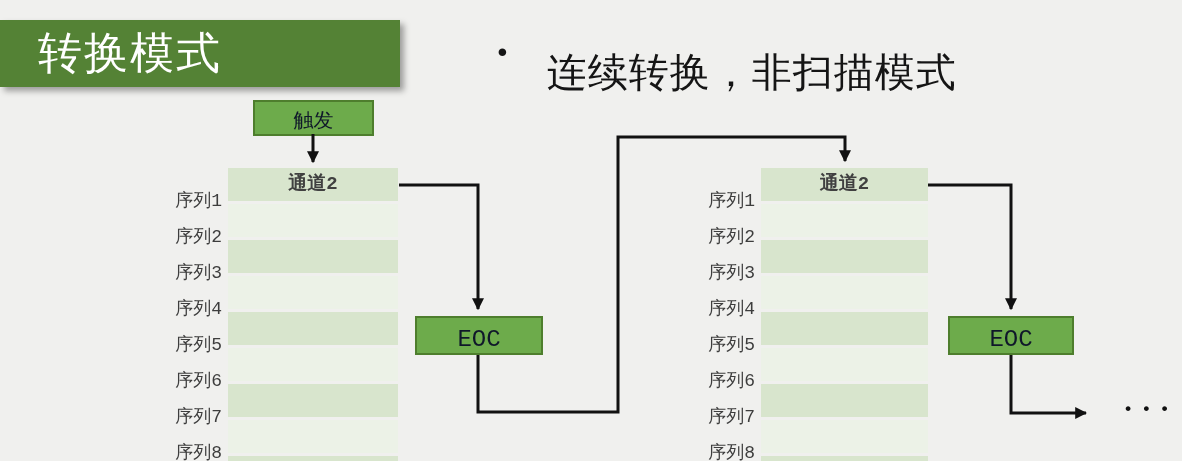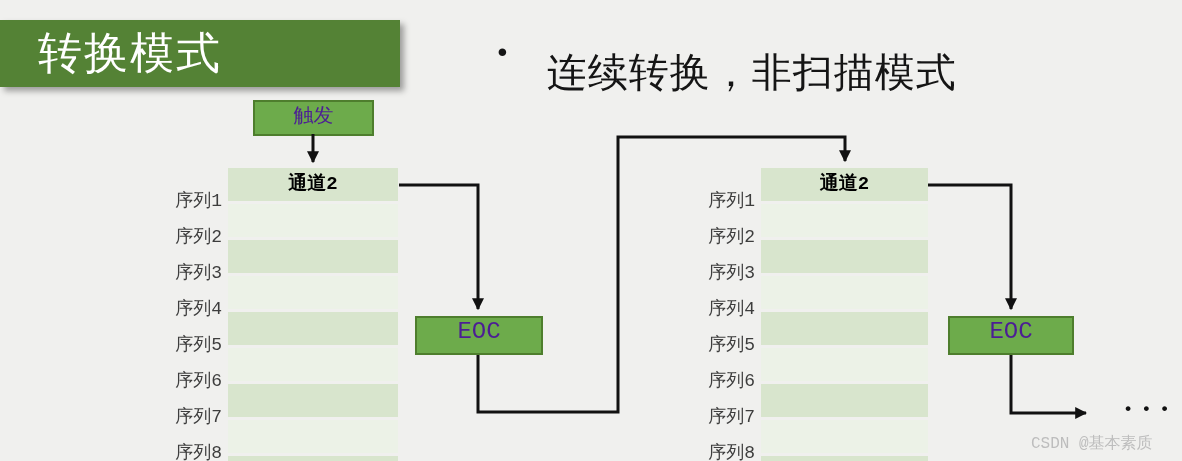--- a/index.html
+++ b/index.html
@@ -22,30 +22,30 @@
   }
   .bullet-marker { font-size:28px; margin-right:36px; line-height:1; }
   .bullet-text  { font-size:40px; letter-spacing:1px; white-space:nowrap;margin-top:36px; }
 
   .seq-label {
     position:absolute; width:80px; height:33px; line-height:33px;
     text-align:right; font-size:18px; color:#3d3d3d; white-space:nowrap;margin-top:17px;
   }
   .seq-cell {
     position:absolute; height:33px; line-height:33px; text-align:center;
-    font-size:19px; font-weight:bold; color:#000000;
+    font-size:19px; font-weight:bold; color:#404040;
   }
   .row-dark  { background: var(--row_dark, #d8e5cd); }
   .row-light { background: var(--row_light, #ecf2e7); }
 
   .gbox {
     position:absolute; box-sizing:border-box;
     background: var(--box_fill, #6dab4b);
     border: 2px solid var(--box_border, #4e7e2d);
-    color:#4c1d95; display:flex; align-items:flex-start; justify-content:center;
+    color:#0f172a; display:flex; align-items:flex-end; justify-content:center;
   }
   #trigger   { left:253px; top:100px; width:121px; height:36px; font-size:20px; }
   #eoc-left  { left:415px; top:316px; width:128px; height:39px; font-size:24px; }
   #eoc-right { left:948px; top:316px; width:126px; height:39px; font-size:24px; }
 
   .arrows { position:absolute; left:0; top:0; pointer-events:none; }
 
   .ellipsis {
     position:absolute; left:1123px; top:401px; font-size:17px; font-weight:bold;
     letter-spacing:8px; color:#111111; line-height:1;
@@ -126,15 +126,14 @@
     </defs>
     <path d="M313 134 L313 162" fill="none" stroke="#111111" stroke-width="3" marker-end="url(#ah)"></path>
     <path d="M399 185 L478 185 L478 309" fill="none" stroke="#111111" stroke-width="3" marker-end="url(#ah)"></path>
     <path d="M478 355 L478 412 L618 412 L618 137 L845 137 L845 161" fill="none" stroke="#111111" stroke-width="3" marker-end="url(#ah)"></path>
     <path d="M928 185 L1011 185 L1011 309" fill="none" stroke="#111111" stroke-width="3" marker-end="url(#ah)"></path>
     <path d="M1011 355 L1011 413 L1086 413" fill="none" stroke="#111111" stroke-width="3" marker-end="url(#ah)"></path>
   </svg>
 
   <div class="ellipsis">•••</div>
 
-  <div class="watermark">CSDN @基本素质</div>
 
 </div>
 
 </body></html>

